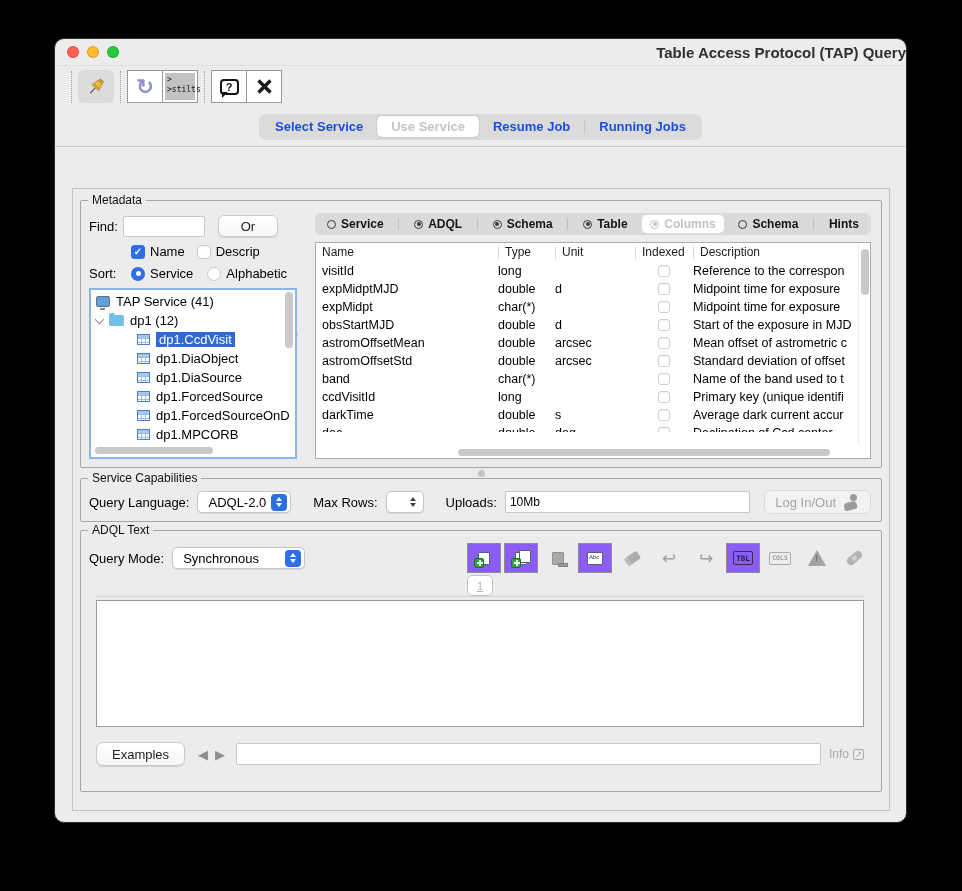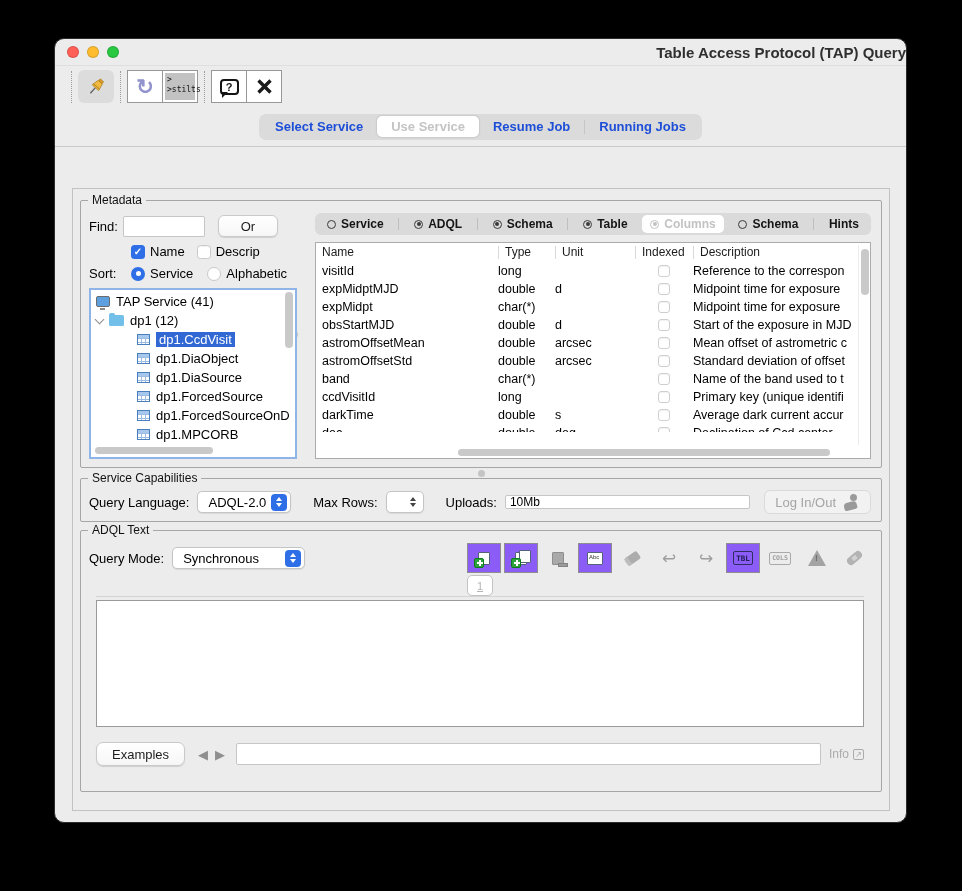--- a/index.html
+++ b/index.html
@@ -121,21 +121,21 @@
 
   
   .fset.svc { height:44px; display:flex; align-items:center; padding:8px 10px 4px 8px; font-size:13px; gap:8px; }
   .sselect { height:22px; background:#fff; border:1px solid #C4C4C4; border-radius:5px; display:inline-flex; align-items:center; padding:0 3px 0 10px; box-shadow:0 1px 1px rgba(0,0,0,.08); font-size:13px; gap:5px; }
   .stepper { width:16px; height:17px; border-radius:4px; display:flex; flex-direction:column; align-items:center; justify-content:center; gap:2px; }
   .stepper.blue { background:#2E6FE8; }
   .stepper i { width:0; height:0; border-left:3.5px solid transparent; border-right:3.5px solid transparent; }
   .stepper.blue .up { border-bottom:4px solid #fff; } .stepper.blue .dn { border-top:4px solid #fff; }
   .stepper.plain .up { border-bottom:4px solid #444; } .stepper.plain .dn { border-top:4px solid #444; }
   .maxrows { width:38px; padding:0 2px 0 4px; justify-content:flex-end; }
-  .uploads-input { flex:1; height:14px; margin-right:6px; }
+  .uploads-input { flex:1; height:22px; margin-right:6px; }
   .login-btn { height:24px; padding:0 10px; background:#F2F2F2; border:1px solid #DADADA; border-radius:6px; color:#A5A5A5; font-size:13px; display:inline-flex; align-items:center; gap:7px; box-shadow:none; }
   .person { position:relative; width:17px; height:16px; }
   .person .head { position:absolute; right:3px; top:0; width:7px; height:7px; border-radius:50%; background:#9A9A9A; }
   .person .pbody { position:absolute; left:1px; bottom:0; width:13px; height:8px; background:#9A9A9A; border-radius:4px 4px 2px 2px; transform:rotate(-14deg); }
 
   
   .fset.adql { height:262px; margin-top:8px; display:flex; flex-direction:column; padding:12px 10px 6px 8px; font-size:13px; }
   .adql-row1 { display:flex; align-items:center; height:30px; }
   .iconbar { margin-left:auto; display:flex; gap:3px; }
   .ibtn { width:34px; height:30px; display:flex; align-items:center; justify-content:center; border:1px solid transparent; position:relative; }

